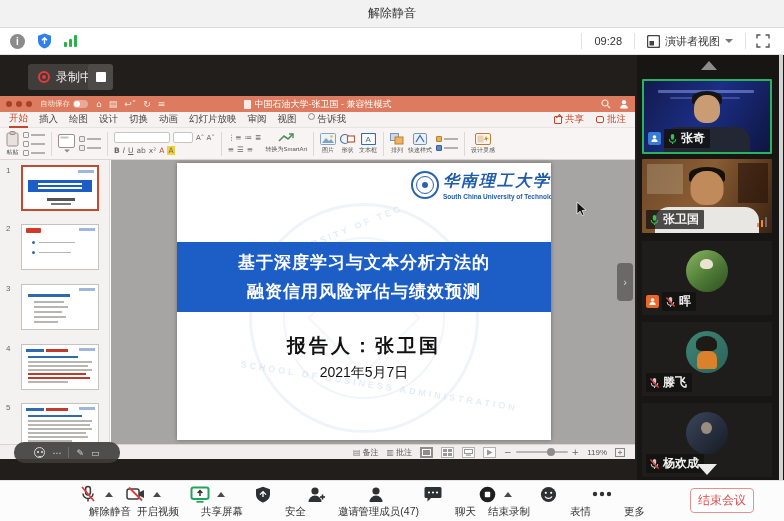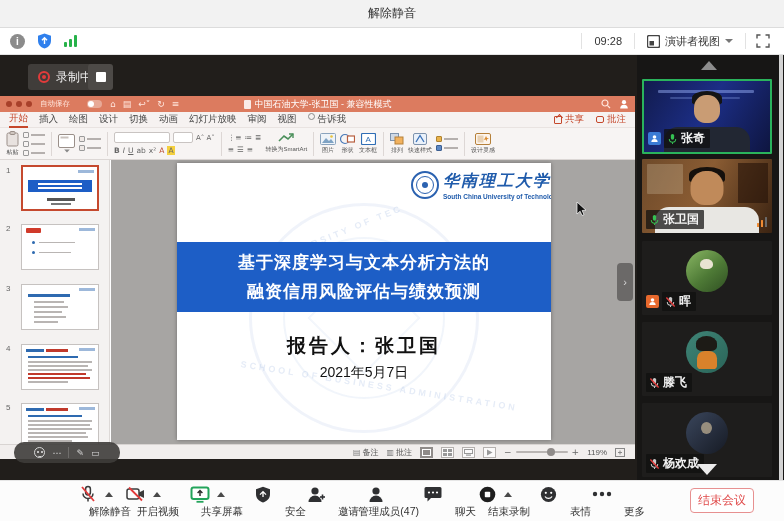--- a/index.html
+++ b/index.html
@@ -32,21 +32,21 @@
   .recdot::after { content:""; position:absolute; left:2px; top:2px; width:4px; height:4px; border-radius:50%; background:#e23b3b; }
   .reclabel { font-size:12px; color:#f0f0f0; }
   .stopbtn { position:absolute; left:88px; top:9px; width:25px; height:26px; background:#4d4a47; border-radius:3px; display:flex; align-items:center; justify-content:center; }
   .stopbtn i { display:block; width:10px; height:10px; background:#fff; border-radius:1px; }
 
   
   .ppt { position:absolute; left:0; top:41px; width:635px; height:363px; background:#fff; }
   .ppt-titlebar { position:absolute; left:0; top:0; width:100%; height:16px; background:#dc7b5f; display:flex; align-items:center; padding:0 6px; color:#ffe6dd; }
   .tl-dots { display:flex; gap:4px; margin-right:8px; }
   .tl-dots i { width:6px; height:6px; border-radius:50%; background:#a8402a; display:block; }
-  .autosave { display:flex; align-items:center; gap:17px; margin-right:8px; }
+  .autosave { display:flex; align-items:center; gap:3px; margin-right:8px; }
   .autosave .as-label { font-size:7.5px; color:#ffe6dd; }
   .as-toggle { width:15px; height:8px; border-radius:4px; background:rgba(255,255,255,.35); position:relative; }
   .as-toggle::before { content:""; position:absolute; left:1px; top:1px; width:6px; height:6px; border-radius:50%; background:#fff; }
   .qicons { display:flex; gap:7px; align-items:center; font-family:"DejaVu Sans", sans-serif; font-size:9px; color:#ffe6dd; }
   .ppt-doc-title { position:absolute; left:50%; transform:translateX(-50%); top:0; height:16px; display:flex; align-items:center; gap:4px; }
   .doc-ic { width:7px; height:9px; background:#fff; opacity:.85; border-radius:1px; }
   .ppt-doc-title span { font-size:9px; color:#fff; white-space:nowrap; }
   .tl-right { margin-left:auto; display:flex; gap:8px; align-items:center; }
 
   .ppt-menubar { position:absolute; left:0; top:16px; width:100%; height:16px; background:#f6f2f1; border-bottom:1px solid #e9e3e1; display:flex; align-items:center; gap:11px; padding:0 9px; }

